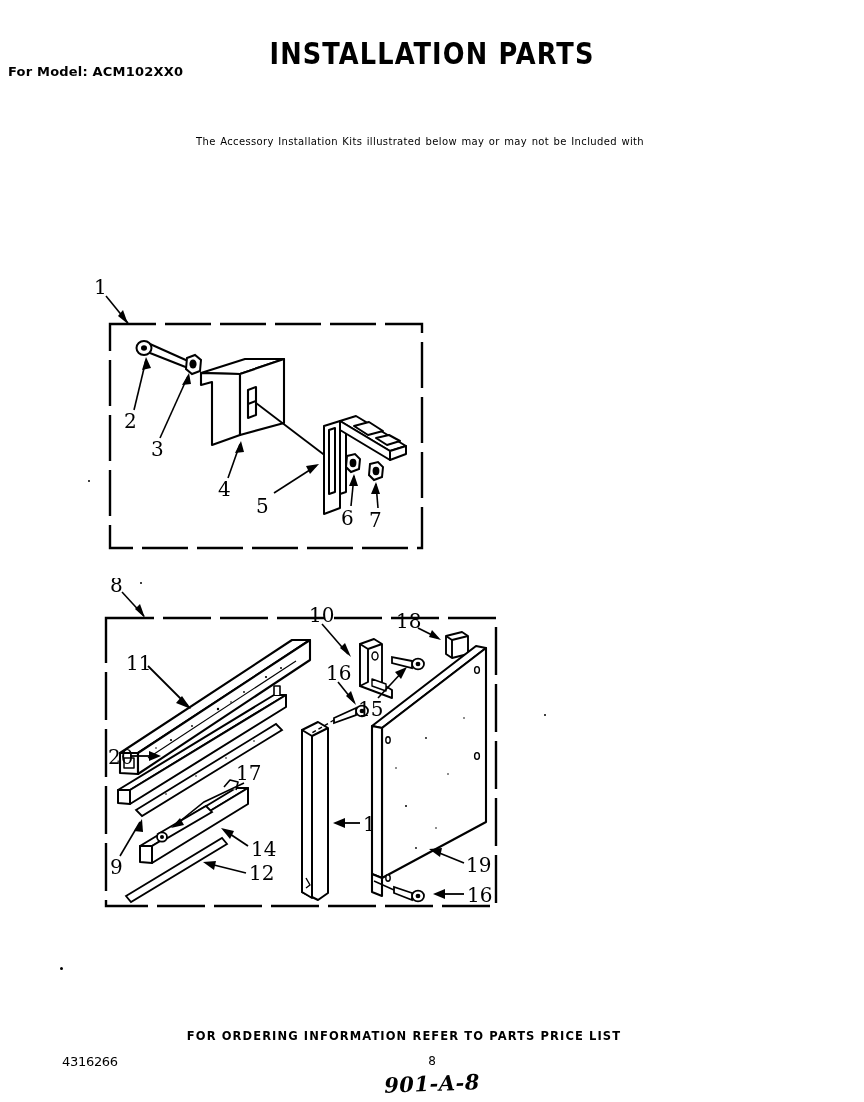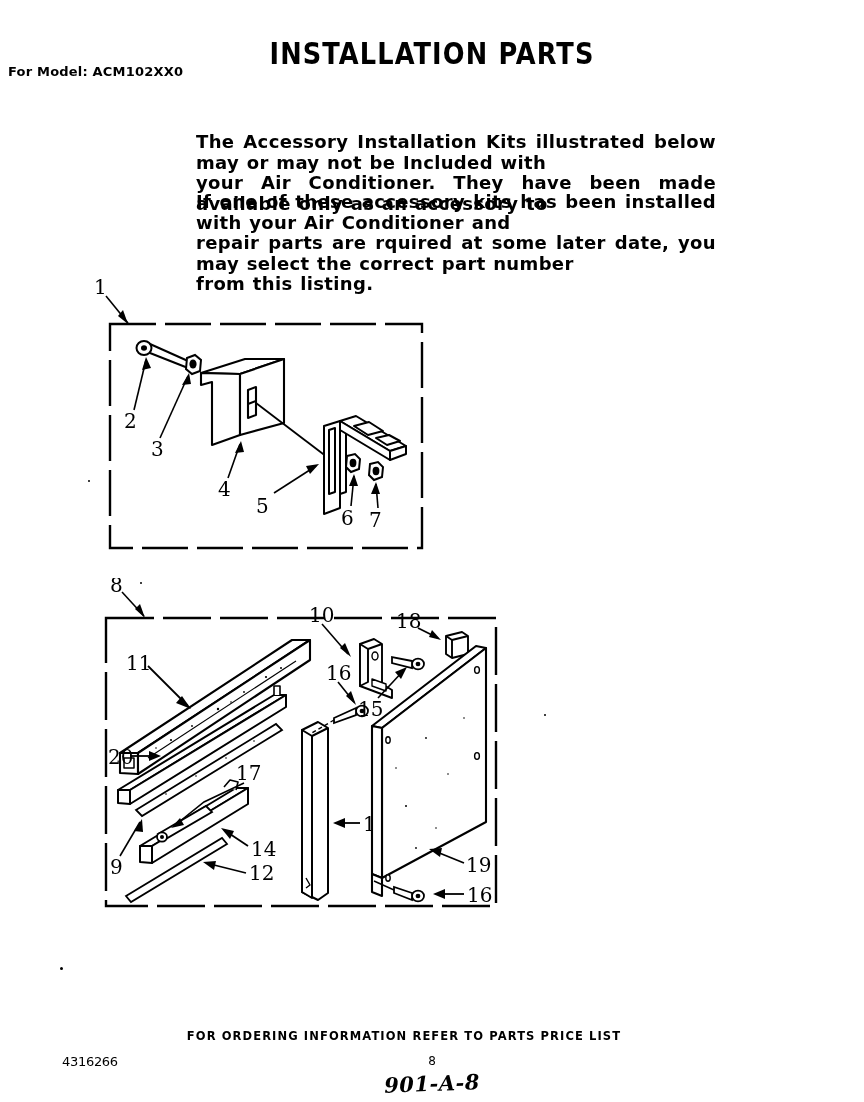--- a/index.html
+++ b/index.html
@@ -47,22 +47,22 @@
     letter-spacing: 0.2px;
     margin-left: 8px;
   }
 
   
   .intro {
     position: absolute;
     left: 196px;
     width: 520px;
     font-family: "DejaVu Sans", sans-serif;
-    font-weight: bold;
-    font-size: 18px;
+    font-weight: normal;
+    font-size: 10px;
     line-height: 20.5px;
     letter-spacing: 0.35px;
     text-align: justify;
     word-spacing: 1px;
   }
   .intro.p1 { top: 132px; }
   .intro.p2 { top: 192px; }
   .intro.p2 .lastline { text-align: left; }
 
   
@@ -132,28 +132,22 @@
 </head>
 <body>
 
 <div class="page">
 
   <div class="title">INSTALLATION PARTS</div>
   <div class="subtitle">For Model: ACM102XX0</div>
 
   <div class="intro p1">
     <div>The Accessory Installation Kits illustrated below may or may not be Included with</div>
-    <div>your Air Conditioner. They have been made available only as an accessory to</div>
   </div>
 
-  <div class="intro p2">
-    <div>If one of these accessory kits has been installed with your Air Conditioner and</div>
-    <div>repair parts are rquired at some later date, you may select the correct part number</div>
-    <div class="lastline">from this listing.</div>
-  </div>
 
   <div class="figure" style="left:88px; top:278px;">
     <svg width="350" height="280" viewBox="0 0 350 280" xmlns="http://www.w3.org/2000/svg">
       <g fill="none" stroke="#000" stroke-width="2.1" stroke-linecap="butt">
 
         <rect x="22" y="46" width="312" height="224" stroke-dasharray="46 9" stroke-width="2.4"></rect>
       </g>
 
       <g stroke="#000" stroke-width="1.6" fill="none">
         <line x1="18" y1="18" x2="40" y2="45"></line>

